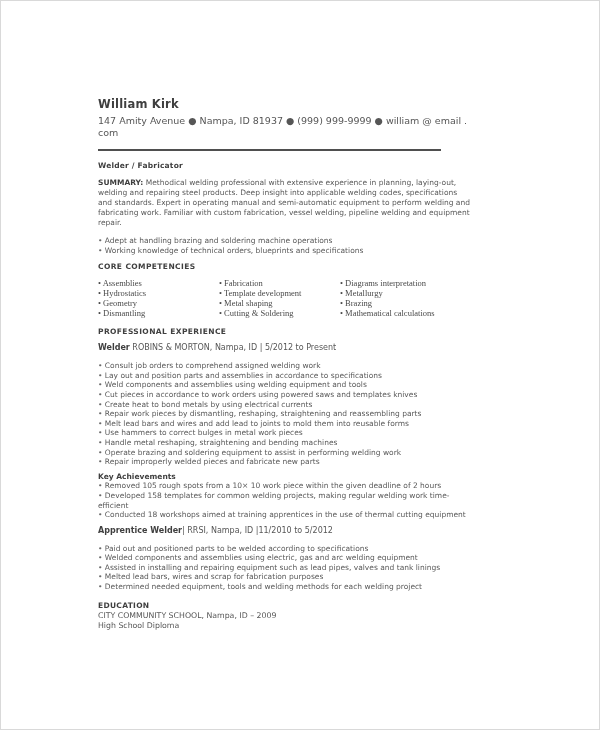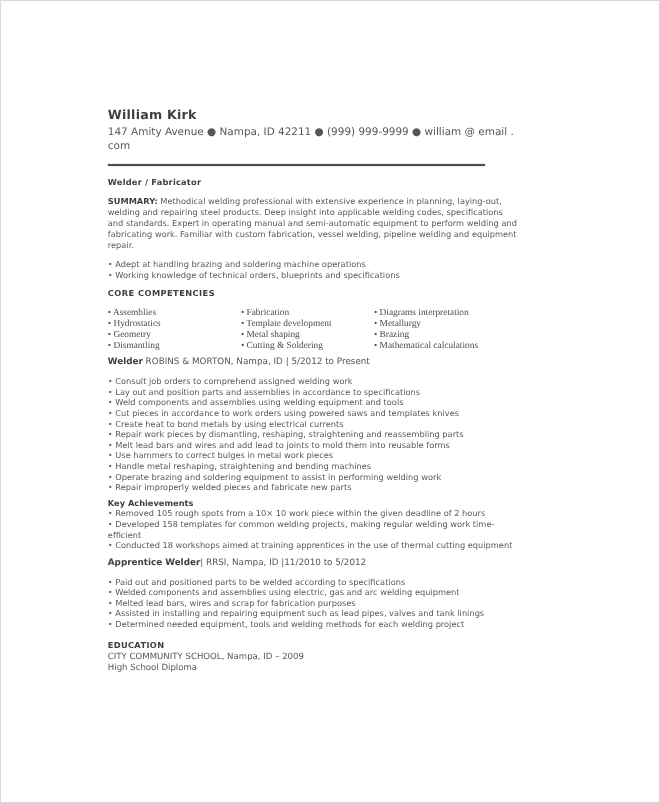--- a/index.html
+++ b/index.html
@@ -76,21 +76,21 @@
   .edu-heading{margin-top:9px;letter-spacing:.3px;}
   .edu-line{font-size:7.8px;line-height:10.5px;color:#565656;}
 </style>
 </head>
 <body>
 
 <div class="page">
   <div class="content">
 
     <div class="name">William Kirk</div>
-    <div class="contact">147 Amity Avenue ● Nampa, ID 42211 ● (999) 999-9999 ● william @ email . com</div>
+    <div class="contact">147 Amity Avenue ● Nampa, ID 81937 ● (999) 999-9999 ● william @ email . com</div>
     <div class="rule"></div>
 
     <div class="job-title">Welder / Fabricator</div>
 
     <p class="summary"><span class="lead">SUMMARY:</span><span> Methodical welding professional with extensive experience in planning, laying-out, welding and repairing steel products. Deep insight into applicable welding codes, specifications and standards. Expert in operating manual and semi-automatic equipment to perform welding and fabricating work. Familiar with custom fabrication, vessel welding, pipeline welding and equipment repair.</span></p>
 
     <ul class="bullets">
       <li>Adept at handling brazing and soldering machine operations</li>
       <li>Working knowledge of technical orders, blueprints and specifications</li>
     </ul>
@@ -111,20 +111,21 @@
         <li>Cutting &amp; Soldering</li>
       </ul>
       <ul>
         <li>Diagrams interpretation</li>
         <li>Metallurgy</li>
         <li>Brazing</li>
         <li>Mathematical calculations</li>
       </ul>
     </div>
 
+    <div class="section-heading exp-heading">PROFESSIONAL EXPERIENCE</div>
 
     <p class="job-line"><span class="role">Welder</span><span> ROBINS &amp; MORTON, Nampa, ID | 5/2012 to Present</span></p>
 
     <ul class="bullets">
       <li>Consult job orders to comprehend assigned welding work</li>
       <li>Lay out and position parts and assemblies in accordance to specifications</li>
       <li>Weld components and assemblies using welding equipment and tools</li>
       <li>Cut pieces in accordance to work orders using powered saws and templates knives</li>
       <li>Create heat to bond metals by using electrical currents</li>
       <li>Repair work pieces by dismantling, reshaping, straightening and reassembling parts</li>
@@ -141,22 +142,22 @@
       <li>Removed 105 rough spots from a 10× 10 work piece within the given deadline of 2 hours</li>
       <li>Developed 158 templates for common welding projects, making regular welding work time-efficient</li>
       <li>Conducted 18 workshops aimed at training apprentices in the use of thermal cutting equipment</li>
     </ul>
 
     <p class="job-line"><span class="role">Apprentice Welder</span><span>| RRSI, Nampa, ID |11/2010 to 5/2012</span></p>
 
     <ul class="bullets">
       <li>Paid out and positioned parts to be welded according to specifications</li>
       <li>Welded components and assemblies using electric, gas and arc welding equipment</li>
+      <li>Assisted in installing and repairing equipment such as lead pipes, valves and tank linings</li>
       <li>Melted lead bars, wires and scrap for fabrication purposes</li>
-      <li>Assisted in installing and repairing equipment such as lead pipes, valves and tank linings</li>
       <li>Determined needed equipment, tools and welding methods for each welding project</li>
     </ul>
 
     <div class="section-heading edu-heading">EDUCATION</div>
     <div class="edu-line">CITY COMMUNITY SCHOOL, Nampa, ID – 2009</div>
     <div class="edu-line">High School Diploma</div>
 
   </div>
 </div>
 

